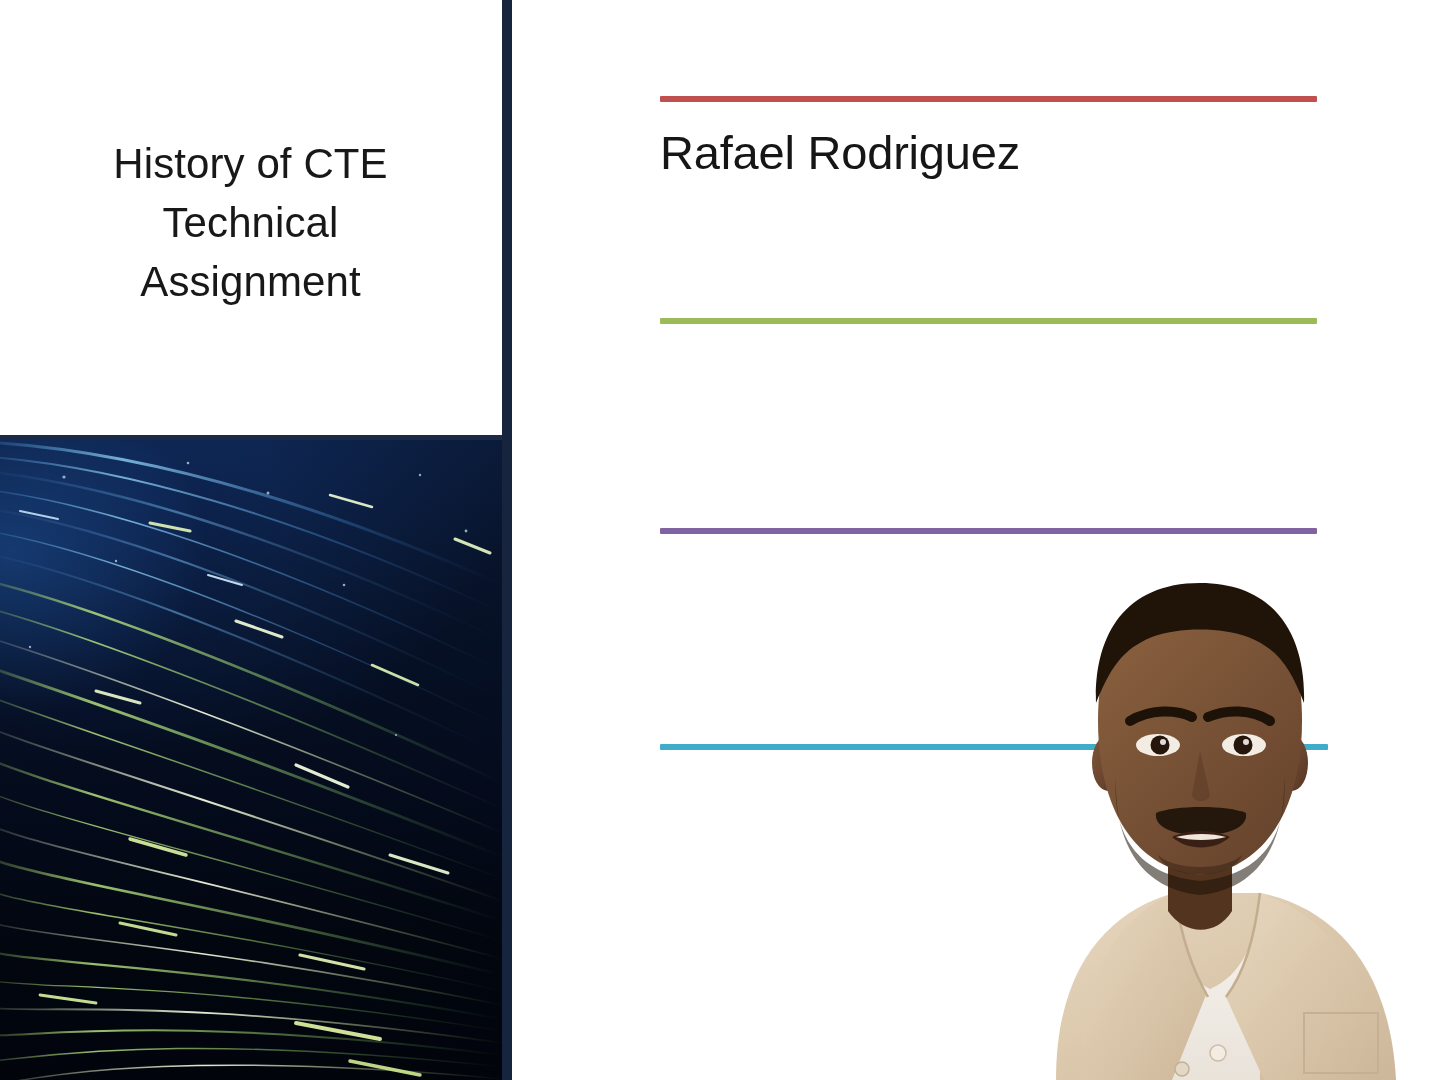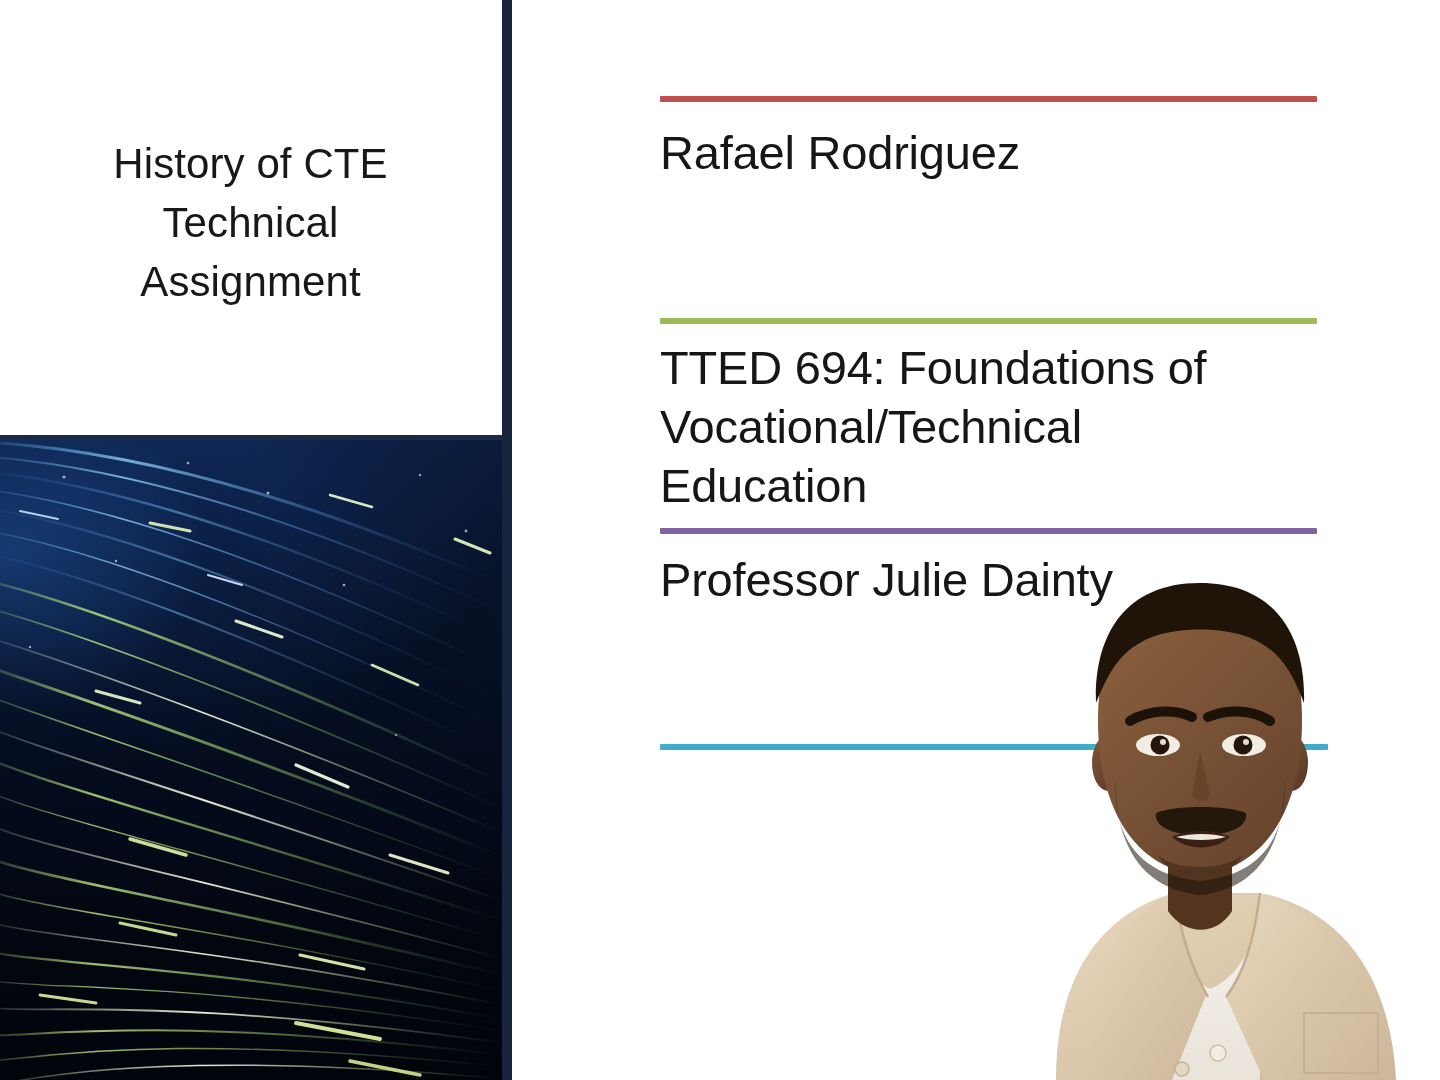--- a/index.html
+++ b/index.html
@@ -236,24 +236,22 @@
 
     <div class="navy-strip" style="background: rgb(22, 36, 61);"></div>
   </div>
 
   <div class="right-col">
 
     <div class="rule red" style="background: rgb(192, 80, 77);"></div>
     <div class="block-text t-name">Rafael Rodriguez</div>
 
     <div class="rule green" style="background: rgb(155, 187, 89);"></div>
-    <div class="block-text t-course">TTED 694: Foundations of Vocational/Technical Education</div>
 
     <div class="rule purple" style="background: rgb(128, 100, 162);"></div>
-    <div class="block-text t-prof">Professor Julie Dainty</div>
 
     <div class="rule teal" style="background: rgb(64, 172, 201);"></div>
   </div>
 
   <div class="presenter">
     <svg viewBox="0 0 480 535">
       <defs>
         <linearGradient id="skin" x1="0" y1="0" x2="1" y2="1">
           <stop offset="0" stop-color="#7e5637"></stop>
           <stop offset="0.5" stop-color="#6d4730"></stop>

